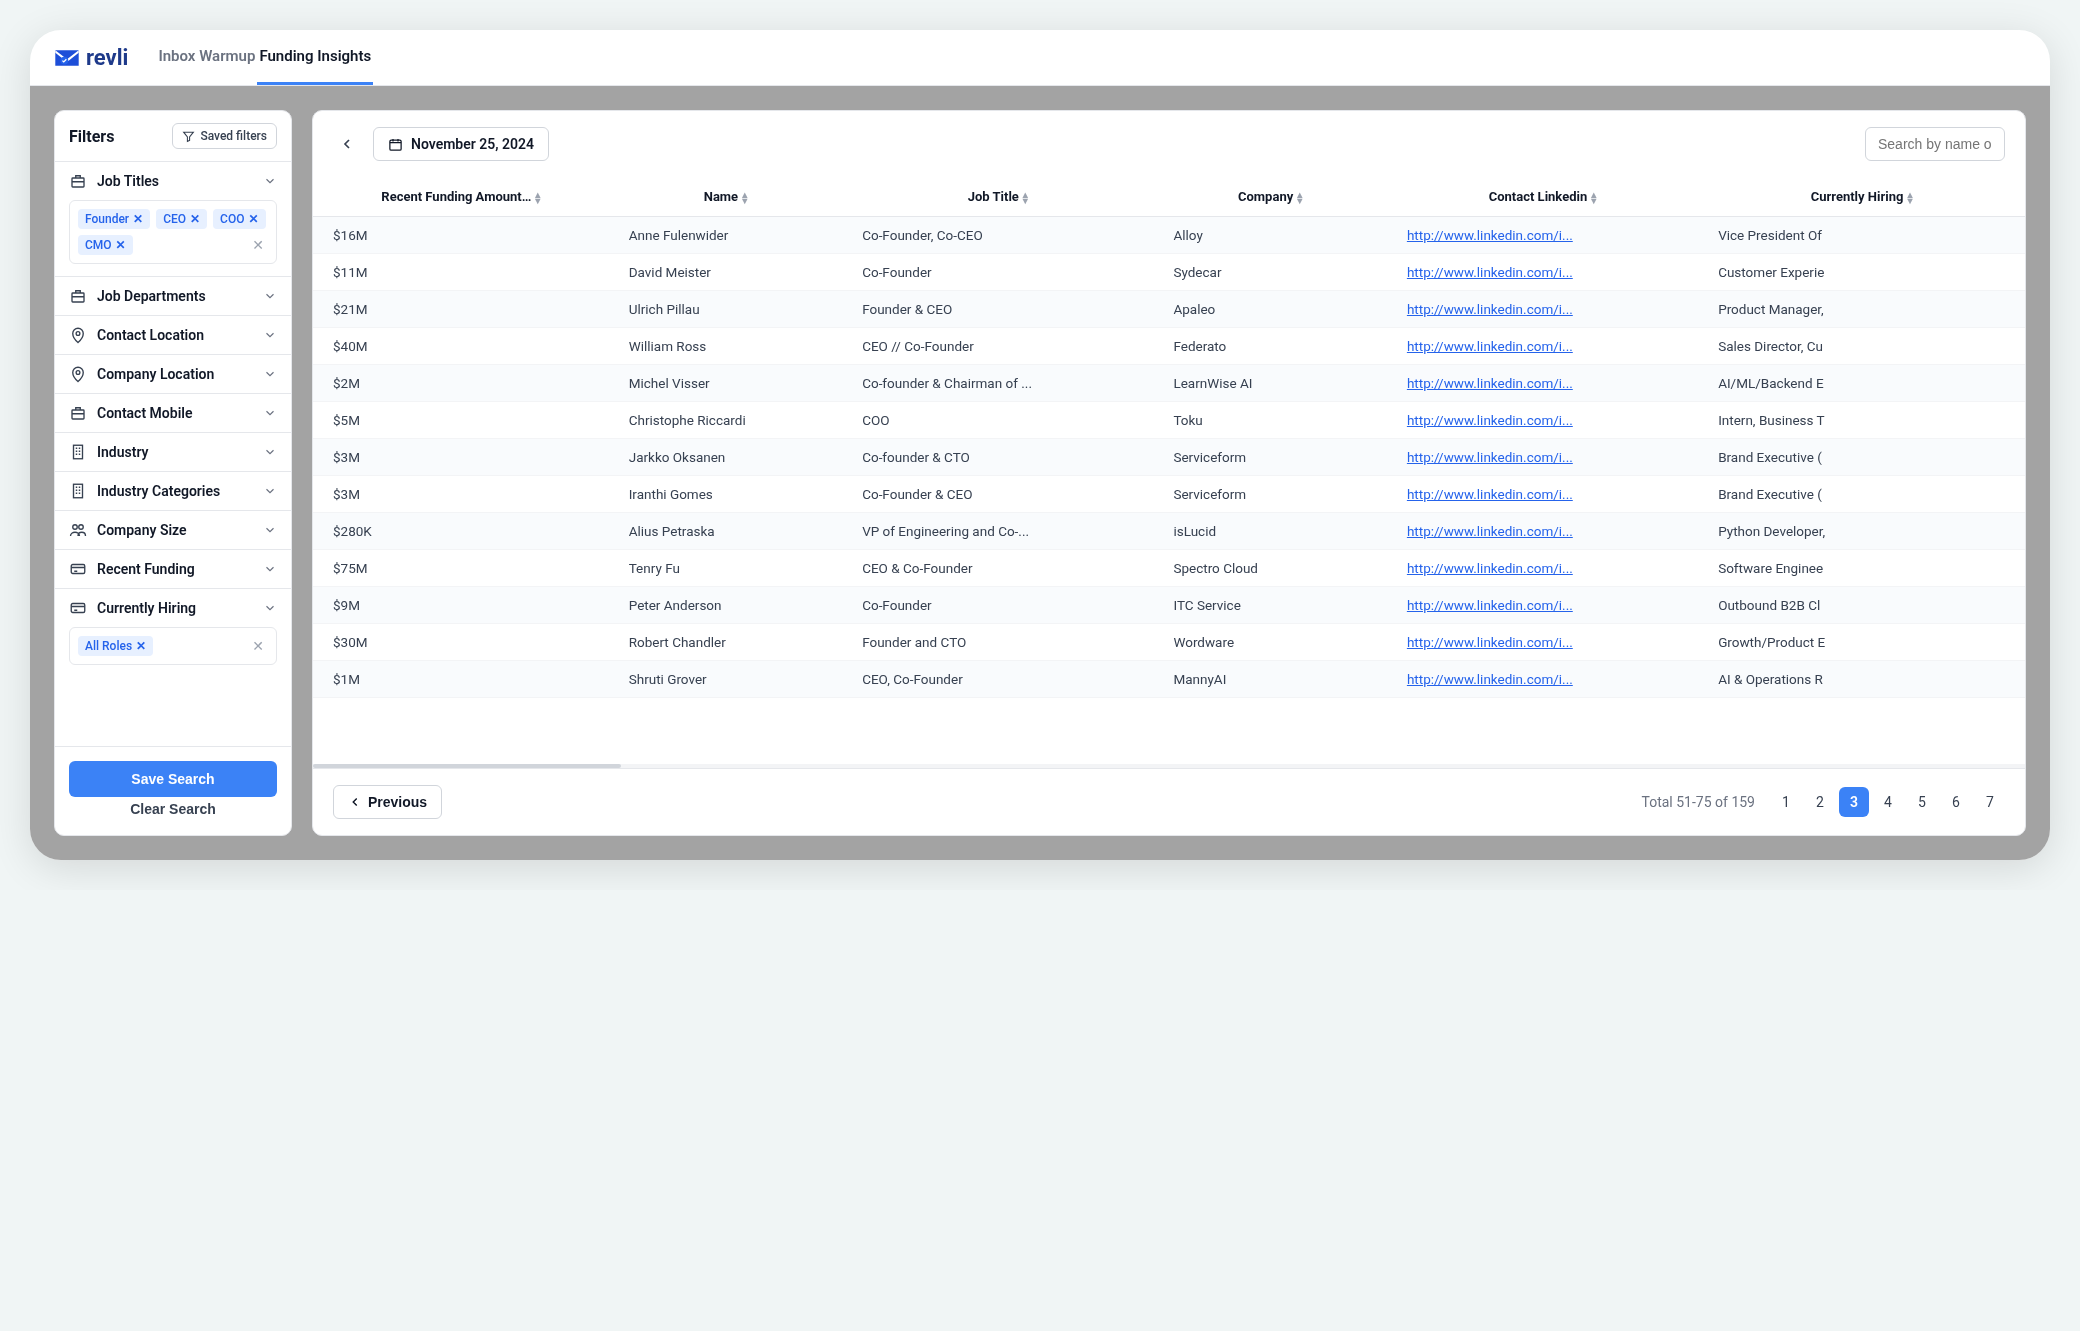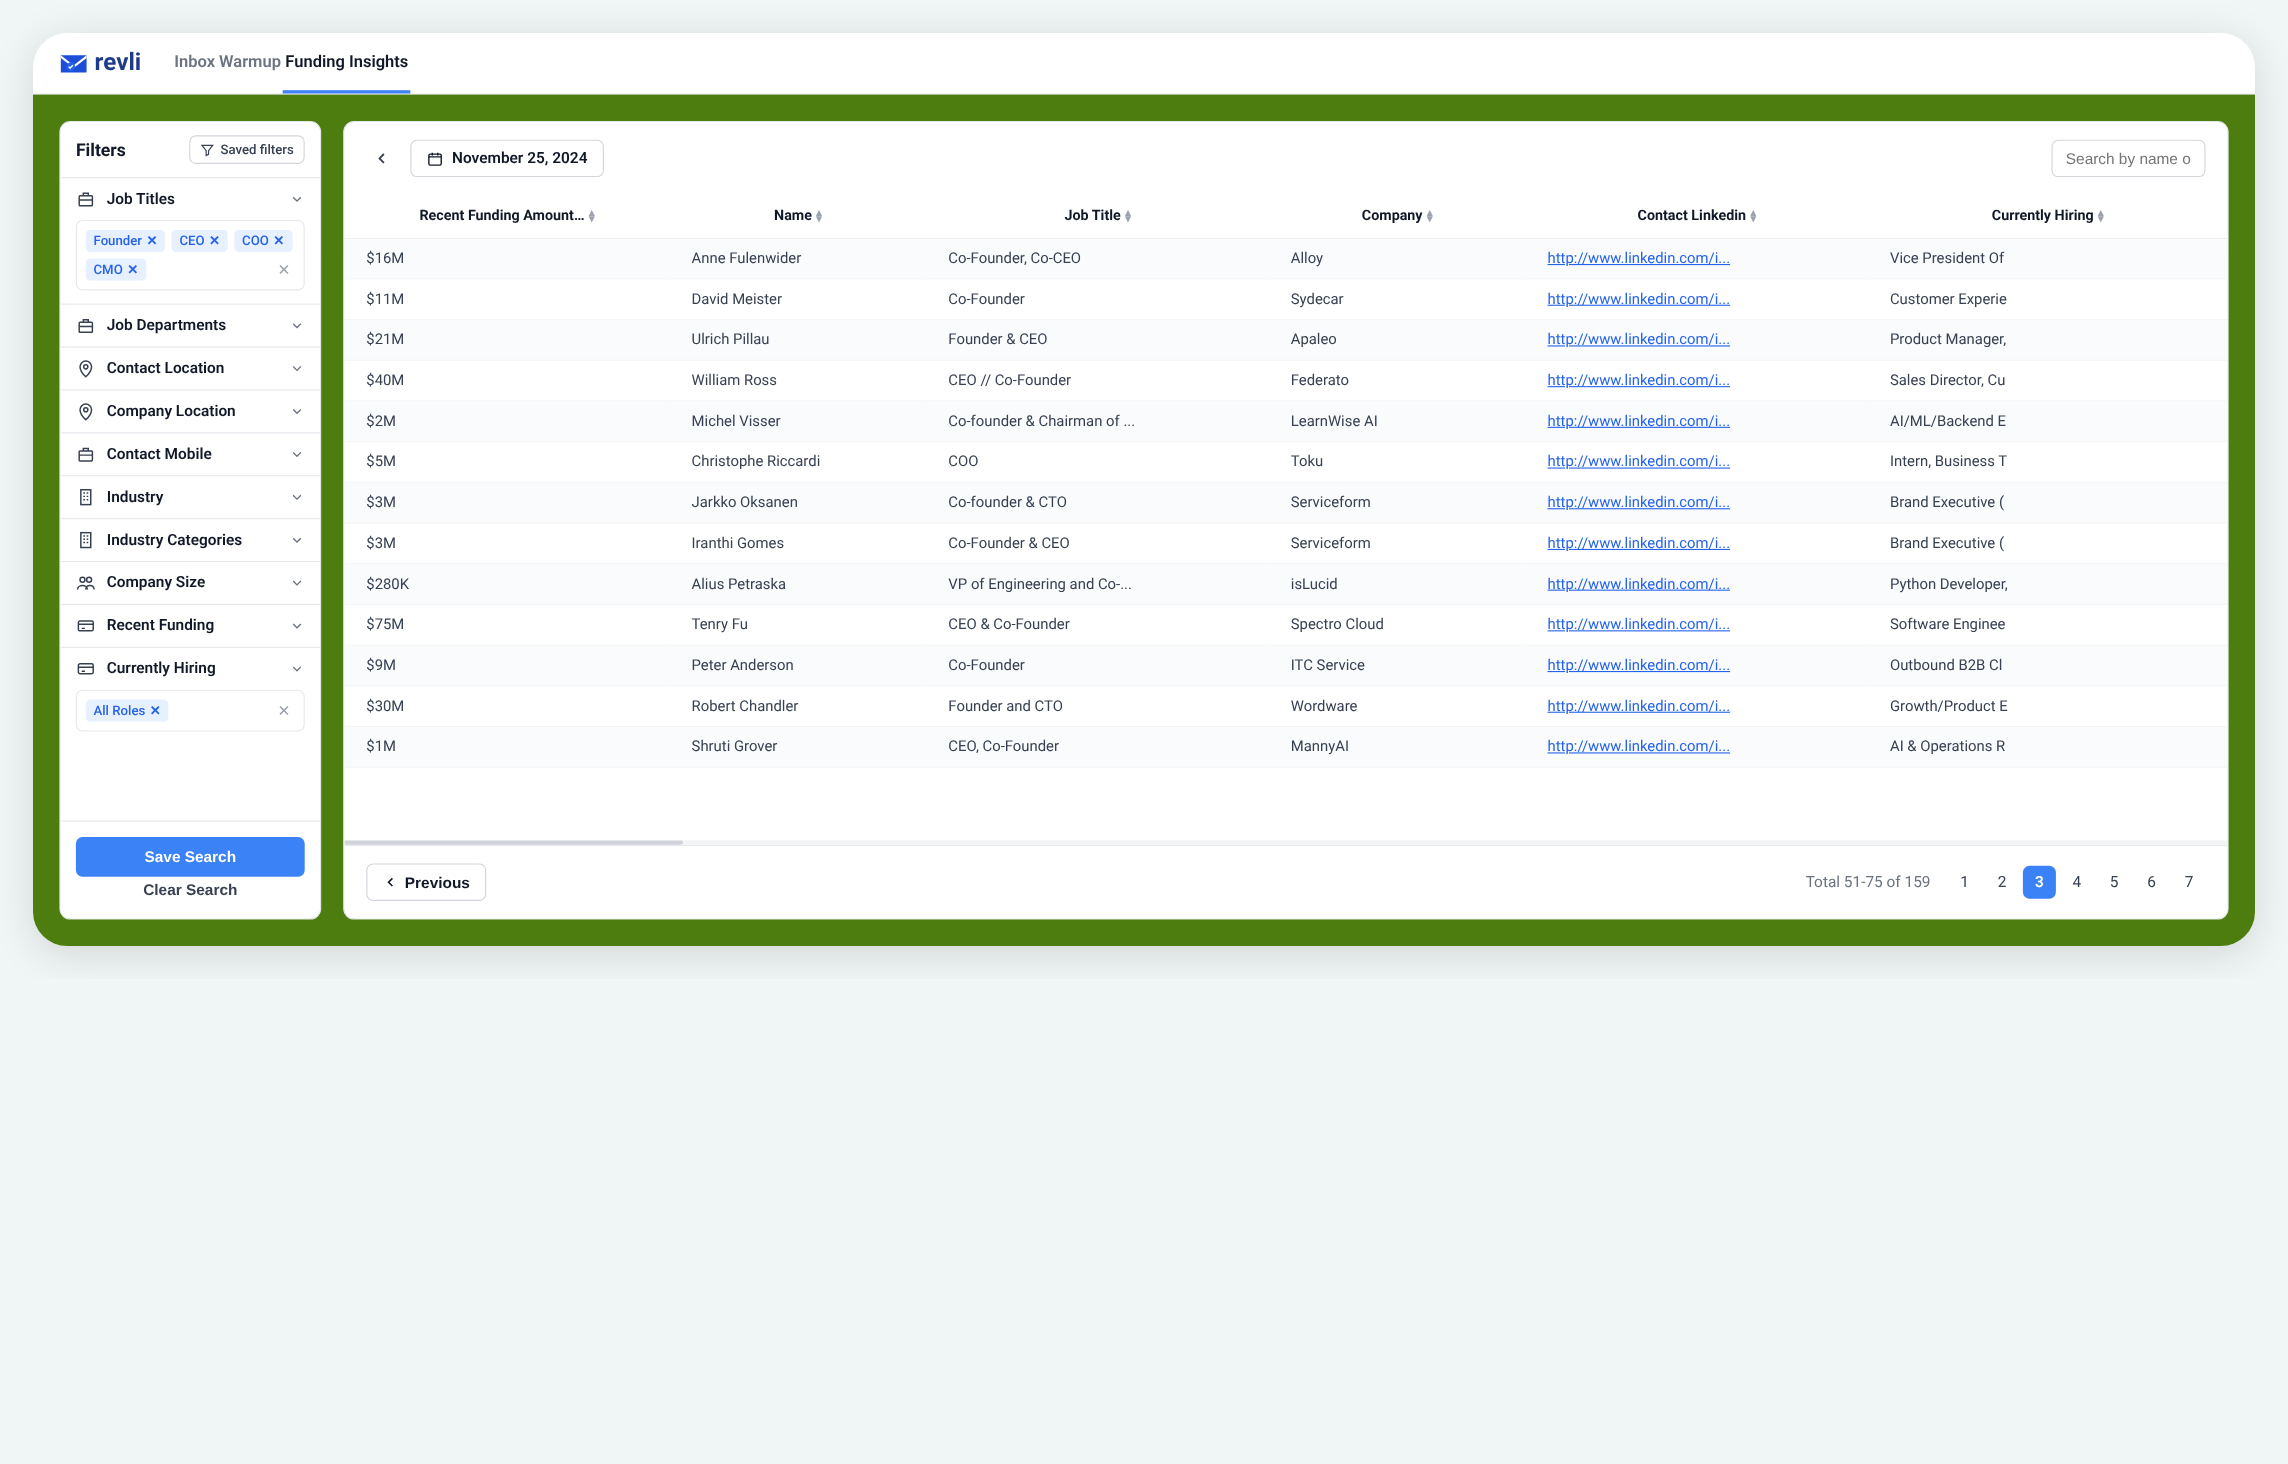--- a/index.html
+++ b/index.html
@@ -4,21 +4,21 @@
 <style>
 * { box-sizing: border-box; margin: 0; padding: 0; }
 body { font-family: -apple-system, BlinkMacSystemFont, "Segoe UI", Roboto, sans-serif; background: #f0f5f5; padding: 30px; }
 .app { background: #fff; border-radius: 31px; overflow: hidden; box-shadow: 0 8px 40px rgba(0,0,0,0.12); height: 830px; display: flex; flex-direction: column; }
 .topbar { display: flex; align-items: center; padding: 0 24px; border-bottom: 1px solid #e5e7eb; height: 56px; flex-shrink: 0; }
 .logo { display: flex; align-items: center; gap: 6px; font-size: 22px; font-weight: 700; color: #1e3a8a; margin-right: 28px; }
 .logo svg { width: 26px; height: 22px; }
 .nav-tabs { display: flex; height: 100%; }
 .nav-tab { display: flex; align-items: center; font-size: 15px; color: #6b7280; font-weight: 600; cursor: pointer; border-bottom: 3px solid transparent; padding: 0 2px; }
 .nav-tab.active { color: #111827; border-bottom-color: #3b82f6; }
-.body { display: flex; flex: 1; overflow: hidden; padding: 24px; gap: 20px; background: #4d7c0f; }
+.body { display: flex; flex: 1; overflow: hidden; padding: 24px; gap: 20px; background: #a3a3a3; }
 .sidebar { width: 238px; background: #fff; border: 1px solid #e5e7eb; border-radius: 10px; display: flex; flex-direction: column; overflow: hidden; }
 .sidebar-top { flex: 1; overflow-y: auto; }
 .sidebar-header { display: flex; align-items: center; justify-content: space-between; padding: 12px 14px; }
 .sidebar-title { font-size: 16px; font-weight: 700; color: #111827; }
 .saved-filters { display: flex; align-items: center; gap: 5px; font-size: 12px; color: #374151; border: 1px solid #d1d5db; border-radius: 6px; padding: 5px 9px; cursor: pointer; font-weight: 500; }
 .saved-filters svg { width: 13px; height: 13px; }
 .filter-section { border-top: 1px solid #e5e7eb; }
 .filter-head { display: flex; align-items: center; gap: 10px; padding: 10px 14px; cursor: pointer; }
 .filter-head .icon { width: 18px; height: 18px; display: flex; align-items: center; justify-content: center; color: #374151; flex-shrink: 0; }
 .filter-head .label { flex: 1; font-size: 14px; font-weight: 600; color: #111827; }

